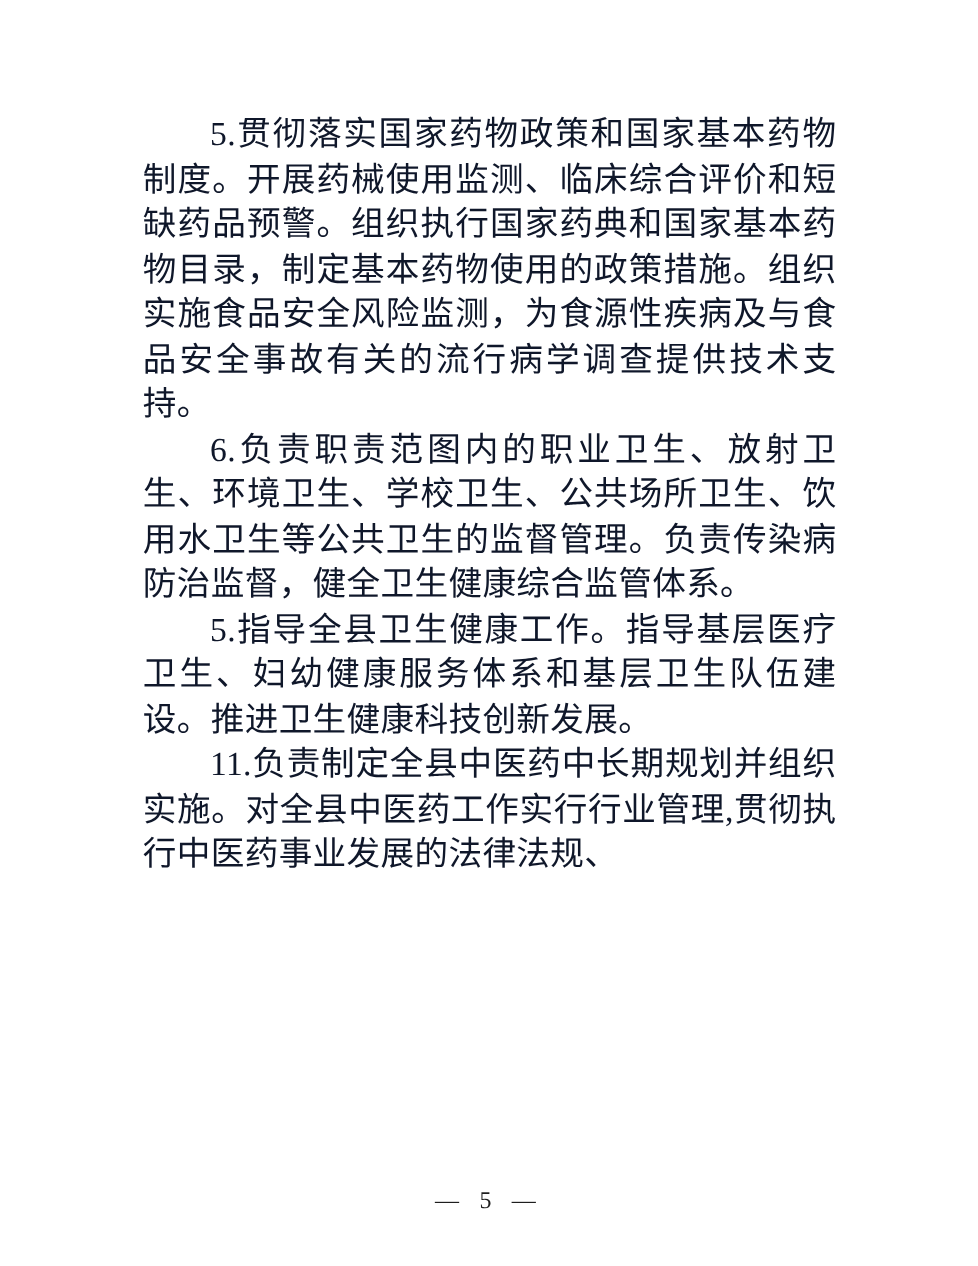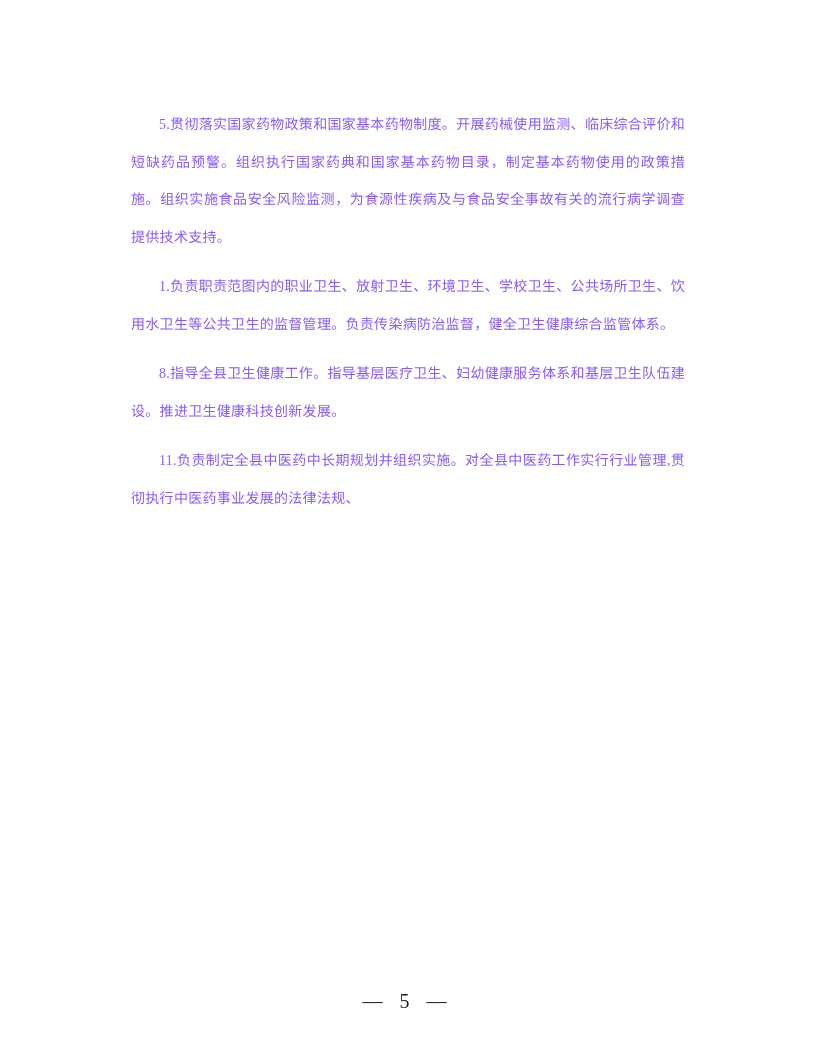--- a/index.html
+++ b/index.html
@@ -15,25 +15,25 @@
     overflow: hidden;
     font-family: "Liberation Serif", "DejaVu Serif", serif;
   }
   .content {
     position: absolute;
     left: 119px;
     top: 94px;
     width: 578px;
   }
   .para {
-    margin: 12px;
+    margin: 0;
     padding: 0;
-    font-size: 14px;
+    font-size: 28px;
     line-height: 37.5px;
-    color: #8b5cf6;
+    color: #0f172a;
     text-align: justify;
     text-justify: inter-ideograph;
     text-align-last: left;
     text-indent: 2em;
     word-break: break-all;
     letter-spacing: 0.3px;
   }
   .footer {
     position: absolute;
     left: 0;
@@ -47,21 +47,21 @@
     letter-spacing: 6px;
     font-family: "Liberation Serif", "DejaVu Serif", serif;
   }
 </style>
 </head>
 <body>
 
 <div class="page">
   <div class="content">
     <p class="para">5.贯彻落实国家药物政策和国家基本药物制度。开展药械使用监测、临床综合评价和短缺药品预警。组织执行国家药典和国家基本药物目录，制定基本药物使用的政策措施。组织实施食品安全风险监测，为食源性疾病及与食品安全事故有关的流行病学调查提供技术支持。</p>
-    <p class="para">1.负责职责范图内的职业卫生、放射卫生、环境卫生、学校卫生、公共场所卫生、饮用水卫生等公共卫生的监督管理。负责传染病防治监督，健全卫生健康综合监管体系。</p>
-    <p class="para">8.指导全县卫生健康工作。指导基层医疗卫生、妇幼健康服务体系和基层卫生队伍建设。推进卫生健康科技创新发展。</p>
+    <p class="para">6.负责职责范图内的职业卫生、放射卫生、环境卫生、学校卫生、公共场所卫生、饮用水卫生等公共卫生的监督管理。负责传染病防治监督，健全卫生健康综合监管体系。</p>
+    <p class="para">5.指导全县卫生健康工作。指导基层医疗卫生、妇幼健康服务体系和基层卫生队伍建设。推进卫生健康科技创新发展。</p>
     <p class="para">11.负责制定全县中医药中长期规划并组织实施。对全县中医药工作实行行业管理,贯彻执行中医药事业发展的法律法规、</p>
   </div>
 
   <div class="footer">
     <span class="page-number">— 5 —</span>
   </div>
 </div>
 
 </body></html>

